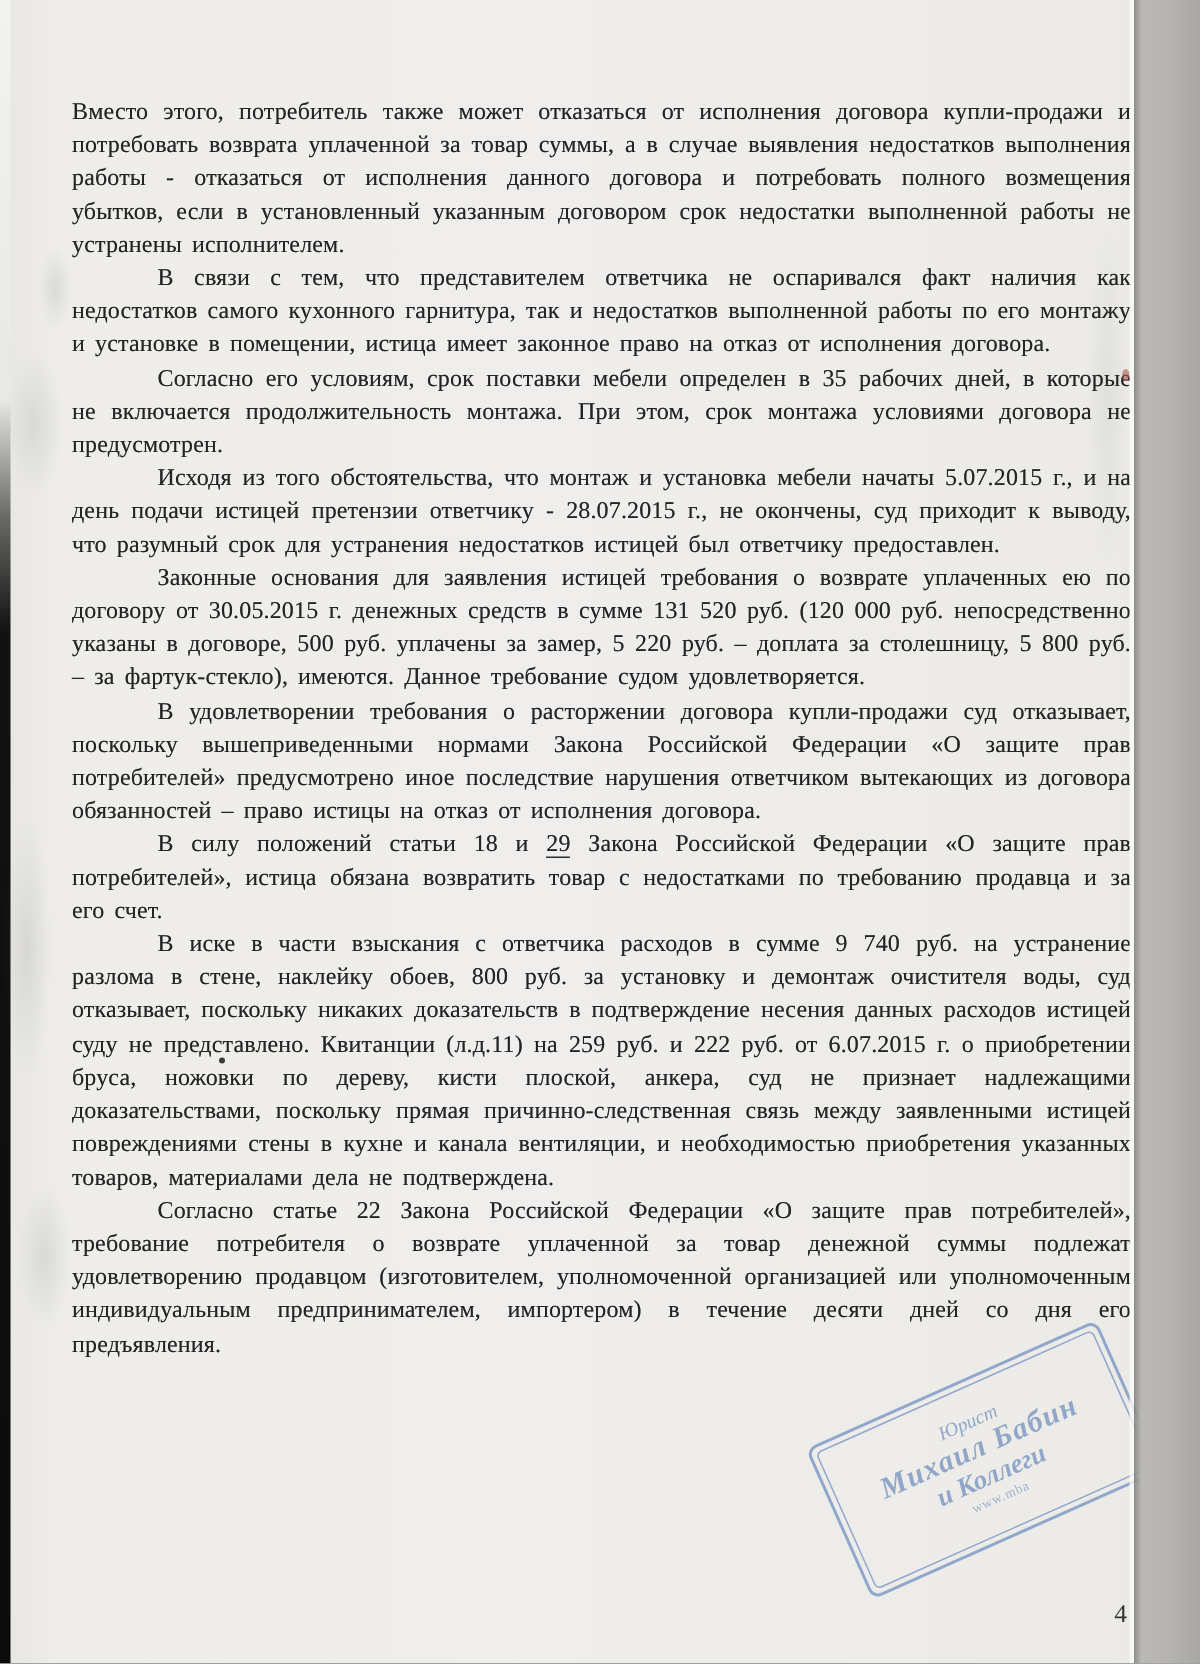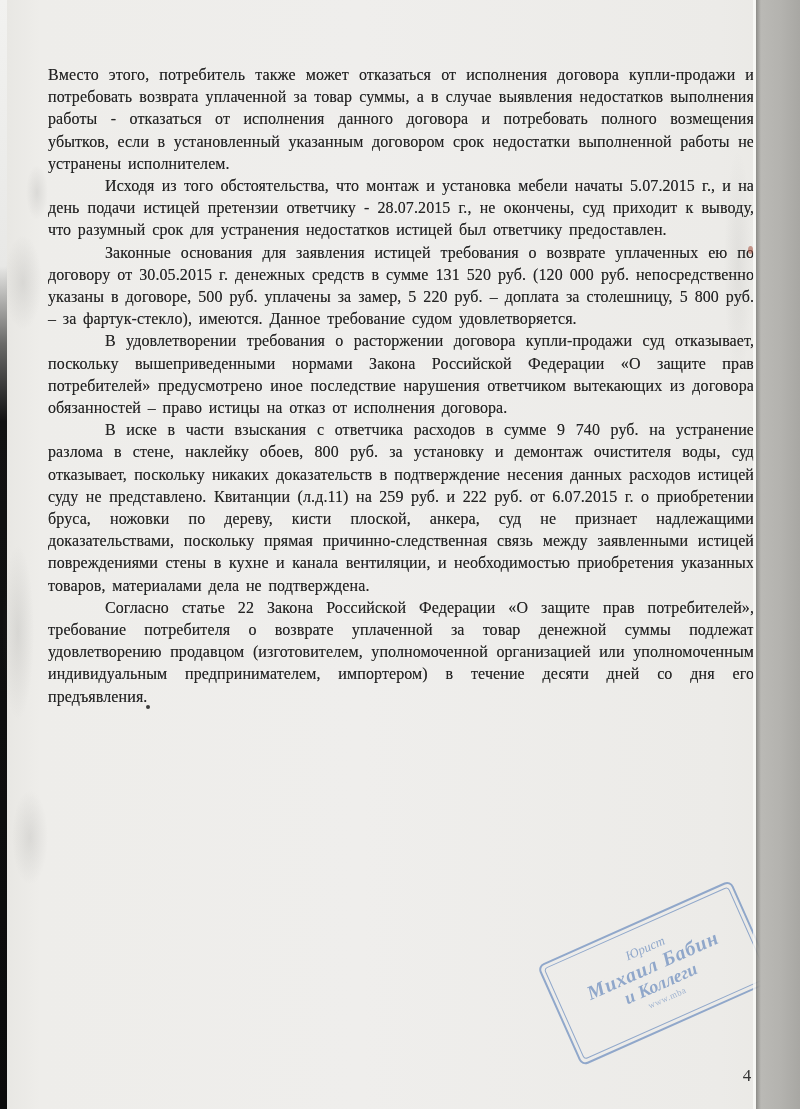--- a/index.html
+++ b/index.html
@@ -73,23 +73,26 @@
   <div class="edge-left"></div>
 
   <div class="smudge sm1"></div>
   <div class="smudge sm2"></div>
   <div class="smudge sm3"></div>
   <div class="smudge sm4"></div>
   <div class="smudge sm5"></div>
 
   <div class="text-block">
     <p>Вместо этого, потребитель также может отказаться от исполнения договора купли-продажи и потребовать возврата уплаченной за товар суммы, а в случае выявления недостатков выполнения работы - отказаться от исполнения данного договора и потребовать полного возмещения убытков, если в установленный указанным договором срок недостатки выполненной работы не устранены исполнителем.</p>
+    <p class="ind">В связи с тем, что представителем ответчика не оспаривался факт наличия как недостатков самого кухонного гарнитура, так и недостатков выполненной работы по его монтажу и установке в помещении, истица имеет законное право на отказ от исполнения договора.</p>
+    <p class="ind">Согласно его условиям, срок поставки мебели определен в 35 рабочих дней, в которые не включается продолжительность монтажа. При этом, срок монтажа условиями договора не предусмотрен.</p>
     <p class="ind">Исходя из того обстоятельства, что монтаж и установка мебели начаты 5.07.2015 г., и на день подачи истицей претензии ответчику - 28.07.2015 г., не окончены, суд приходит к выводу, что разумный срок для устранения недостатков истицей был ответчику предоставлен.</p>
     <p class="ind">Законные основания для заявления истицей требования о возврате уплаченных ею по договору от 30.05.2015 г. денежных средств в сумме 131 520 руб. (120 000 руб. непосредственно указаны в договоре, 500 руб. уплачены за замер, 5 220 руб. – доплата за столешницу, 5 800 руб. – за фартук-стекло), имеются. Данное требование судом удовлетворяется.</p>
     <p class="ind">В удовлетворении требования о расторжении договора купли-продажи суд отказывает, поскольку вышеприведенными нормами Закона Российской Федерации «О защите прав потребителей» предусмотрено иное последствие нарушения ответчиком вытекающих из договора обязанностей – право истицы на отказ от исполнения договора.</p>
+    <p class="ind"><span>В силу положений статьи 18 и </span><span class="u-mark">29</span><span> Закона Российской Федерации «О защите прав потребителей», истица обязана возвратить товар с недостатками по требованию продавца и за его счет.</span></p>
     <p class="ind">В иске в части взыскания с ответчика расходов в сумме 9 740 руб. на устранение разлома в стене, наклейку обоев, 800 руб. за установку и демонтаж очистителя воды, суд отказывает, поскольку никаких доказательств в подтверждение несения данных расходов истицей суду не представлено. Квитанции (л.д.11) на 259 руб. и 222 руб. от 6.07.2015 г. о приобретении бруса, ножовки по дереву, кисти плоской, анкера, суд не признает надлежащими доказательствами, поскольку прямая причинно-следственная связь между заявленными истицей повреждениями стены в кухне и канала вентиляции, и необходимостью приобретения указанных товаров, материалами дела не подтверждена.</p>
     <p class="ind">Согласно статье 22 Закона Российской Федерации «О защите прав потребителей», требование потребителя о возврате уплаченной за товар денежной суммы подлежат удовлетворению продавцом (изготовителем, уполномоченной организацией или уполномоченным индивидуальным предпринимателем, импортером) в течение десяти дней со дня его предъявления.</p>
   </div>
 
   <div class="stamp">
     <div class="s1">Юрист</div>
     <div class="s2">Михаил Бабин</div>
     <div class="s3">и Коллеги</div>
     <div class="s4">www.mba</div>
   </div>

